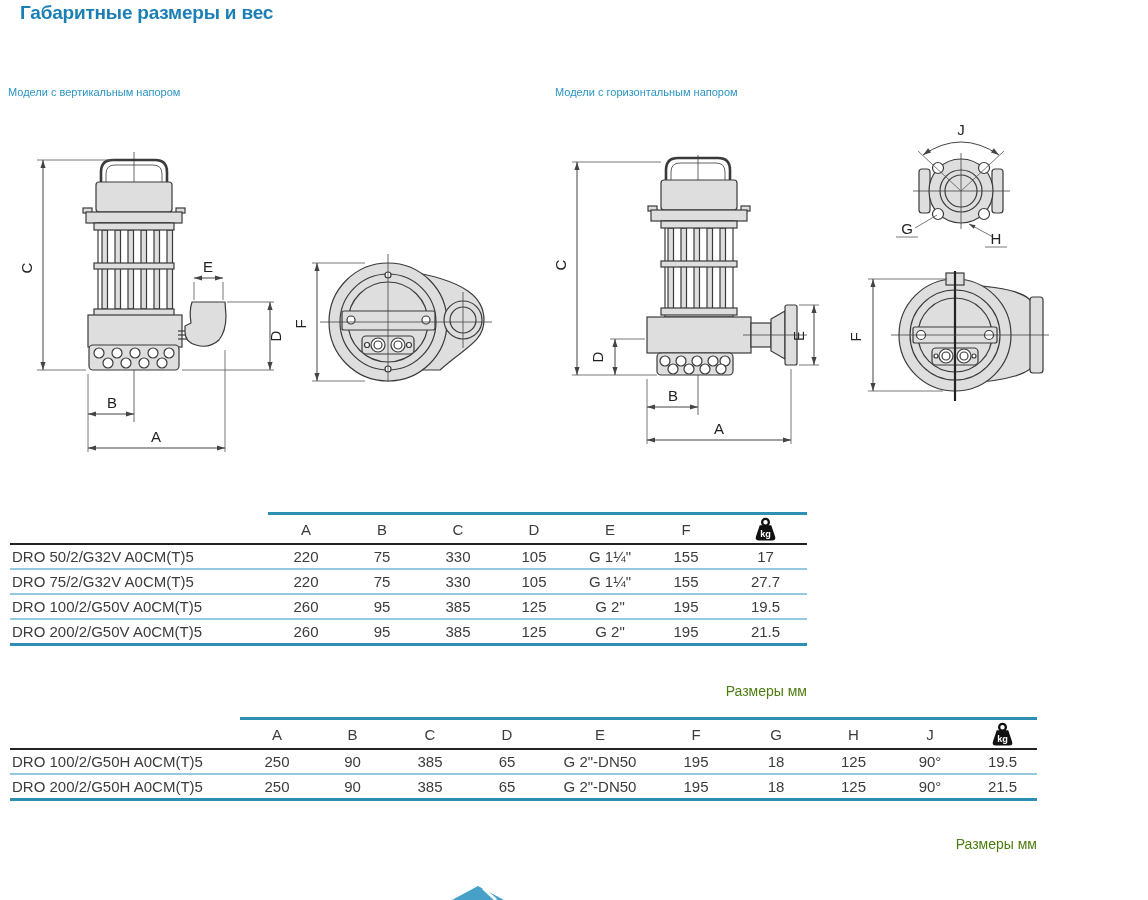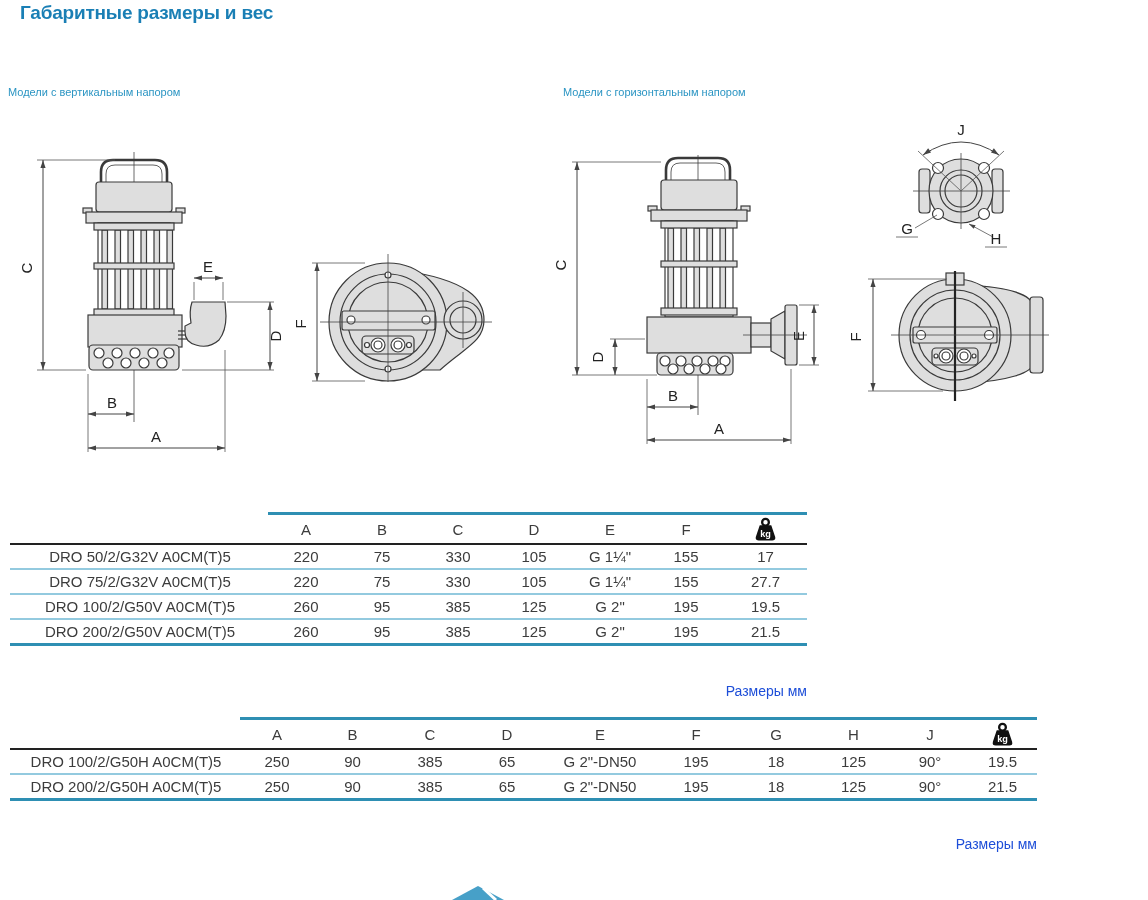--- a/index.html
+++ b/index.html
@@ -23,28 +23,28 @@
     font-size:15px; color:#3c3c3c;
   }
   .tbl th,.tbl td{
     font-weight:normal; text-align:center; padding:0; position:relative;
     white-space:nowrap; overflow:hidden;
   }
   .tbl thead th{ border-bottom:2px solid #222; height:28px; vertical-align:middle; }
   .tbl thead th.datacol{ border-top:3px solid #2e8fb3; }
   .tbl tbody td{ border-bottom:2px solid #93cadf; height:23px; }
   .tbl tbody tr:last-child td{ border-bottom:3px solid #2e8fb3; }
-  .tbl .model{ text-align:center; padding-left:2px; }
+  .tbl .model{ text-align:left; padding-left:2px; }
   .tbl th:not(:last-child)::after,
   .tbl td:not(:last-child)::after{
     content:""; position:absolute; right:-1px; bottom:-6px;
     width:1px; height:10px; background:#5fa9c9;
   }
   .dims-note{
-    position:absolute; font-size:14px; color:#1d4ed8; text-align:right;
+    position:absolute; font-size:14px; color:#4d7c0f; text-align:right;
   }
 
   
   .part{ fill:#dedede; stroke:#3a3a3a; stroke-width:1.2; }
   .part-white{ fill:#ffffff; stroke:#3a3a3a; stroke-width:1.2; }
   .outline{ fill:none; stroke:#3a3a3a; stroke-width:1.2; }
   .thin{ fill:none; stroke:#3a3a3a; stroke-width:0.8; }
   .dim{ stroke:#444; stroke-width:1; fill:none; }
   .ext{ stroke:#555; stroke-width:0.8; fill:none; }
   .cl{ stroke:#444; stroke-width:0.8; fill:none; }
@@ -60,21 +60,21 @@
   <svg width="0" height="0" style="position:absolute" aria-hidden="true">
     <defs>
       <marker id="arr" viewBox="0 0 10 10" refX="10" refY="5" markerWidth="11" markerHeight="8" orient="auto-start-reverse">
         <path d="M0,1.8 L10,5 L0,8.2 Z" fill="#444"></path>
       </marker>
     </defs>
   </svg>
 
   <div class="page-title">Габаритные размеры и вес</div>
   <div class="section-title" style="left:8px;">Модели с вертикальным напором</div>
-  <div class="section-title" style="left:555px;margin-left:8px;">Модели с горизонтальным напором</div>
+  <div class="section-title" style="left:555px;">Модели с горизонтальным напором</div>
 
   <svg class="svg-abs" style="left:20px;top:130px;" width="500" height="330" viewBox="0 0 500 330">
 
     <g>
       <line class="cl" x1="114" y1="22" x2="114" y2="292"></line>
 
       <path class="outline" style="stroke-width:2.6" d="M81,52 V42 Q81,30 93,30 H135 Q147,30 147,42 V52"></path>
       <path class="thin" d="M86,52 V44 Q86,35 95,35 H133 Q142,35 142,44 V52"></path>
 
       <rect class="part" x="76" y="52" width="76" height="30" rx="3"></rect>

